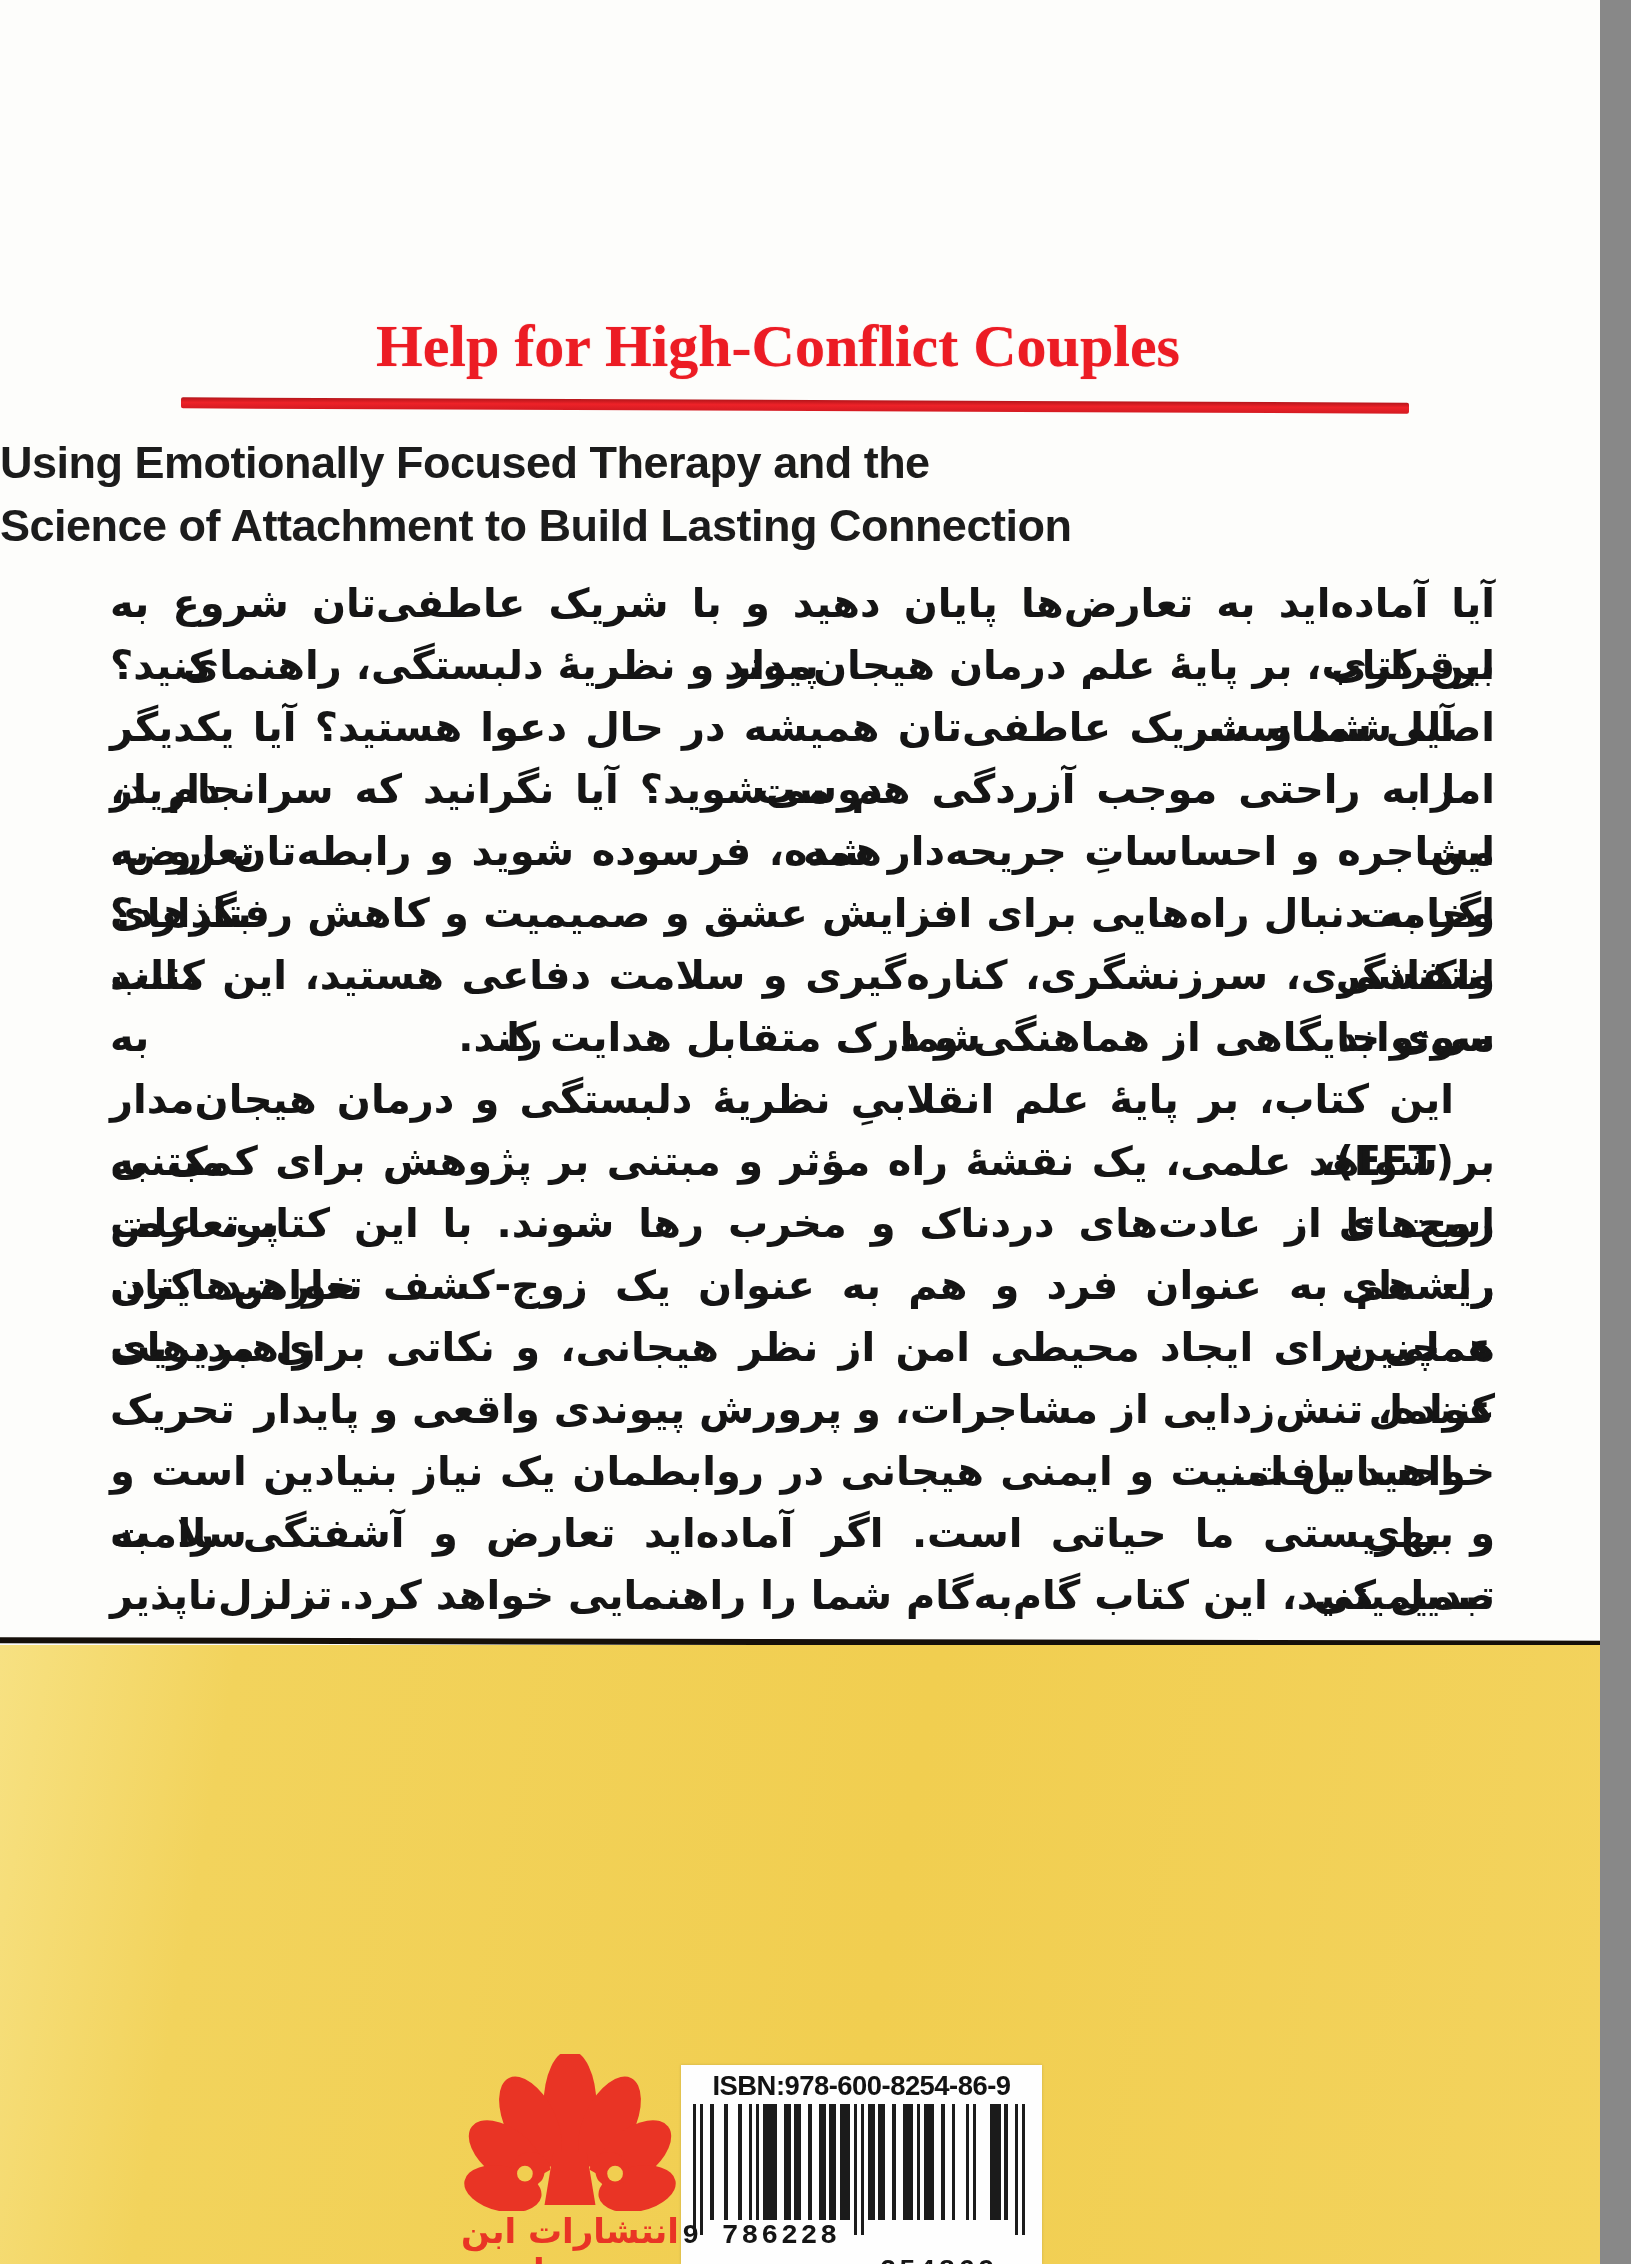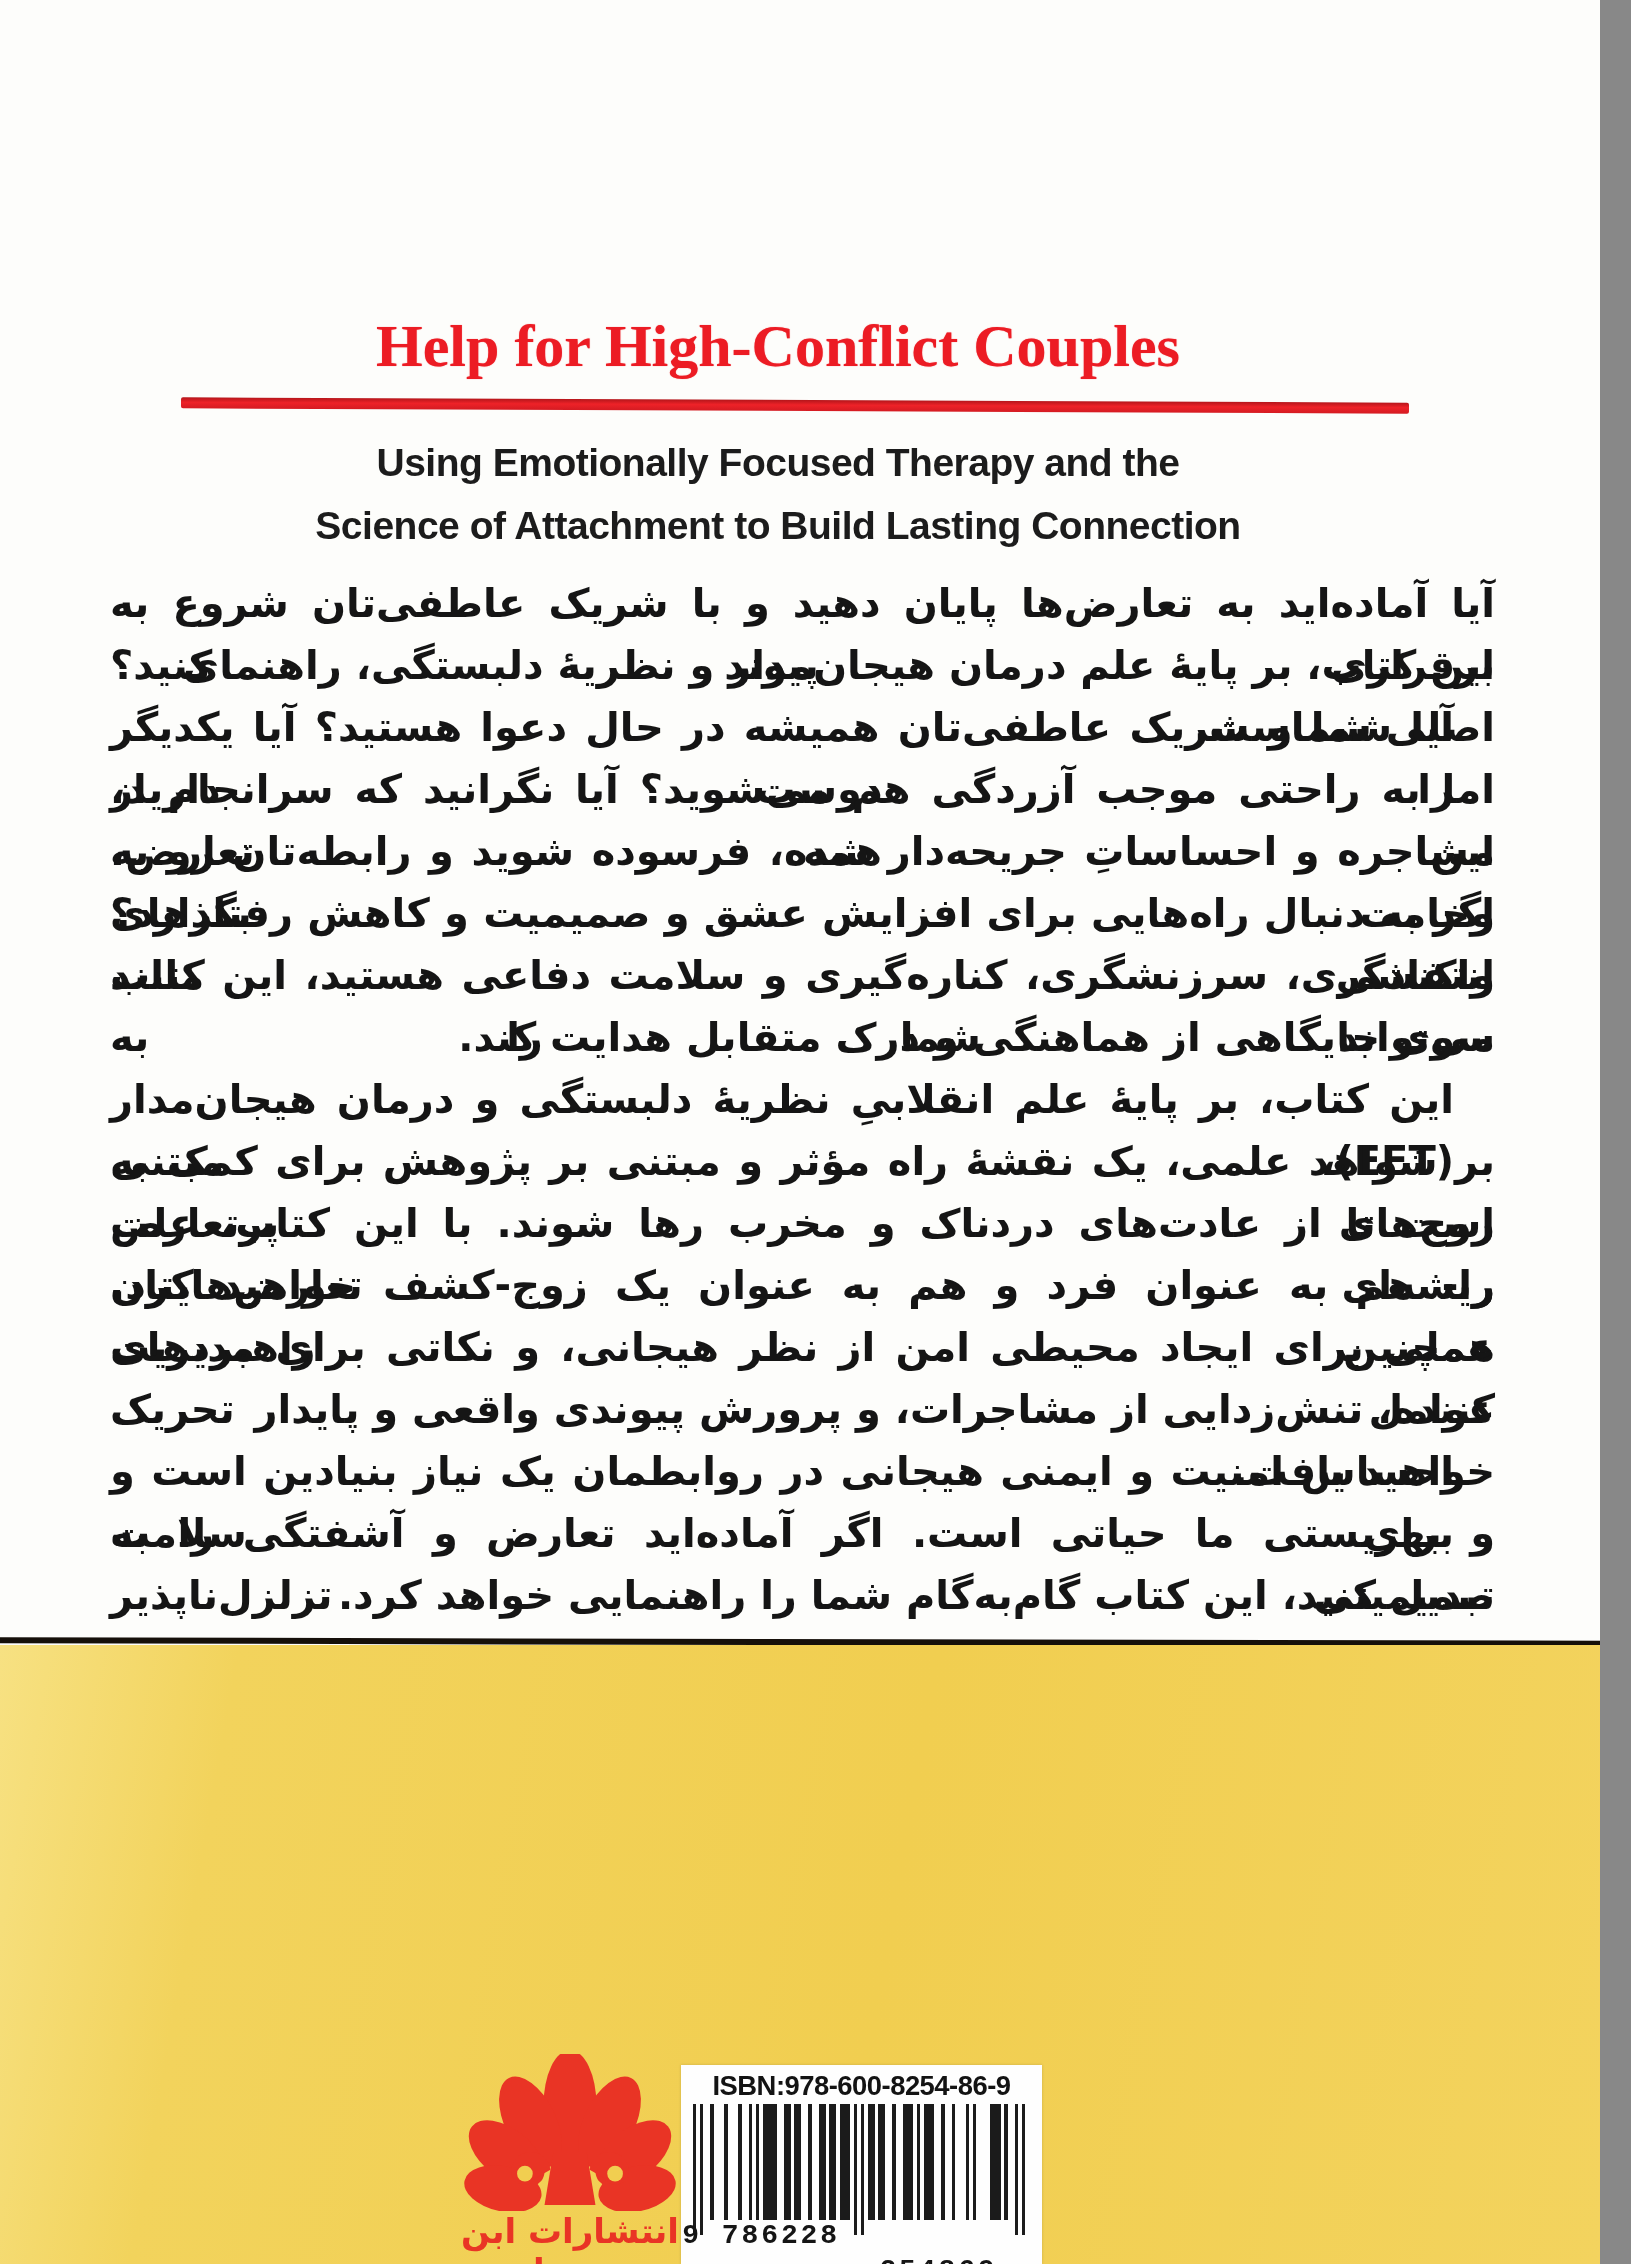--- a/index.html
+++ b/index.html
@@ -22,23 +22,23 @@
     text-shadow:0 0 1px rgba(236,28,36,.6);
   }
   .title-rule{
     position:absolute;left:181px;top:400px;width:1228px;height:10.8px;
     background:linear-gradient(to bottom,#b5161b,#ee2228 45%,#d41b22);
     transform:rotate(0.25deg);
     border-radius:2px;
   }
   .subtitle{
     position:absolute;left:0;right:44px;top:431px;
-    text-align:center;
-    font-weight:700;
-    font-size:39px;
+    text-align:left;
+    font-weight:700;
+    font-size:45px;
     line-height:63px;
     color:#1c1c1c;
     letter-spacing:-0.5px;
   }
   
   .farsi{
     position:absolute;right:105px;left:110px;top:572px;
     direction:rtl;
     font-family:"DejaVu Sans",sans-serif;
     font-weight:700;

